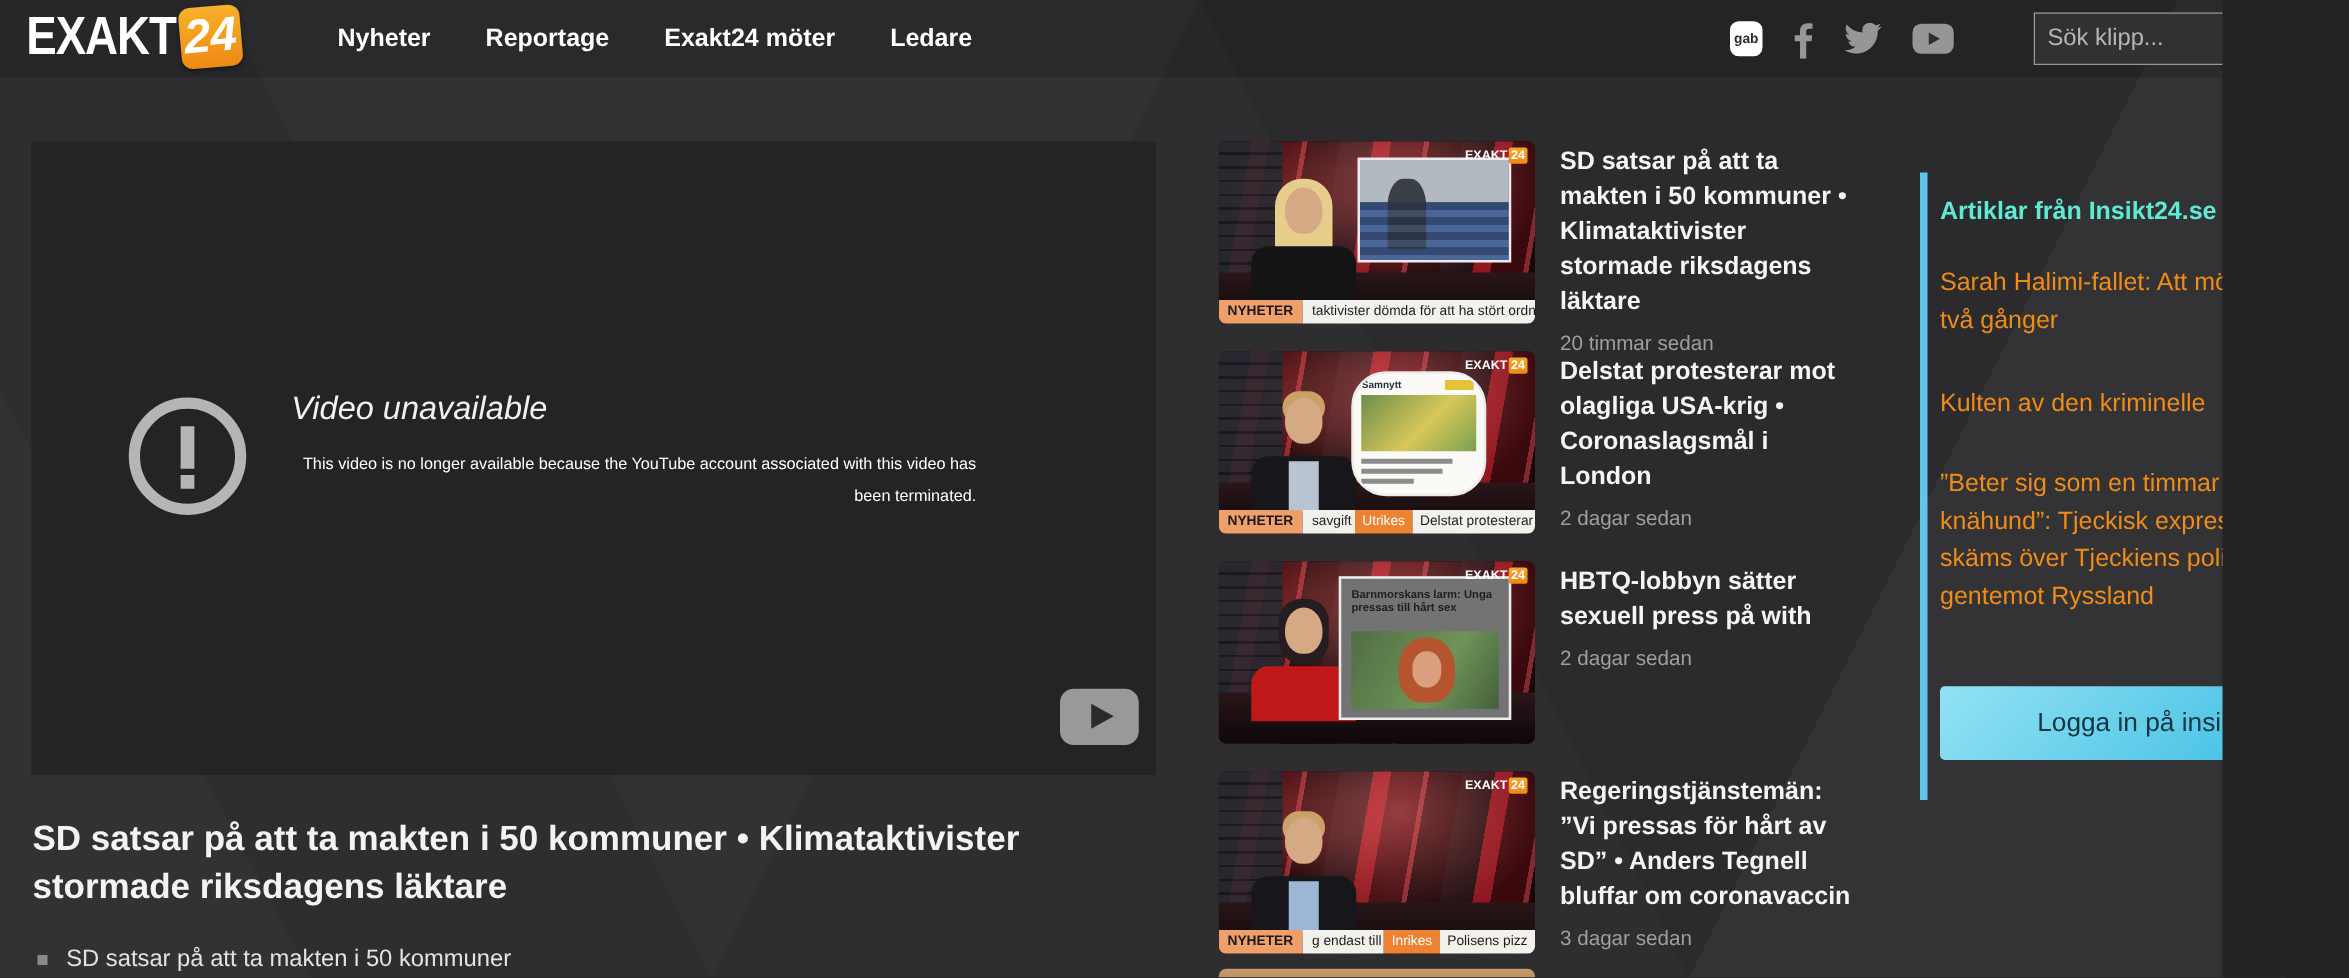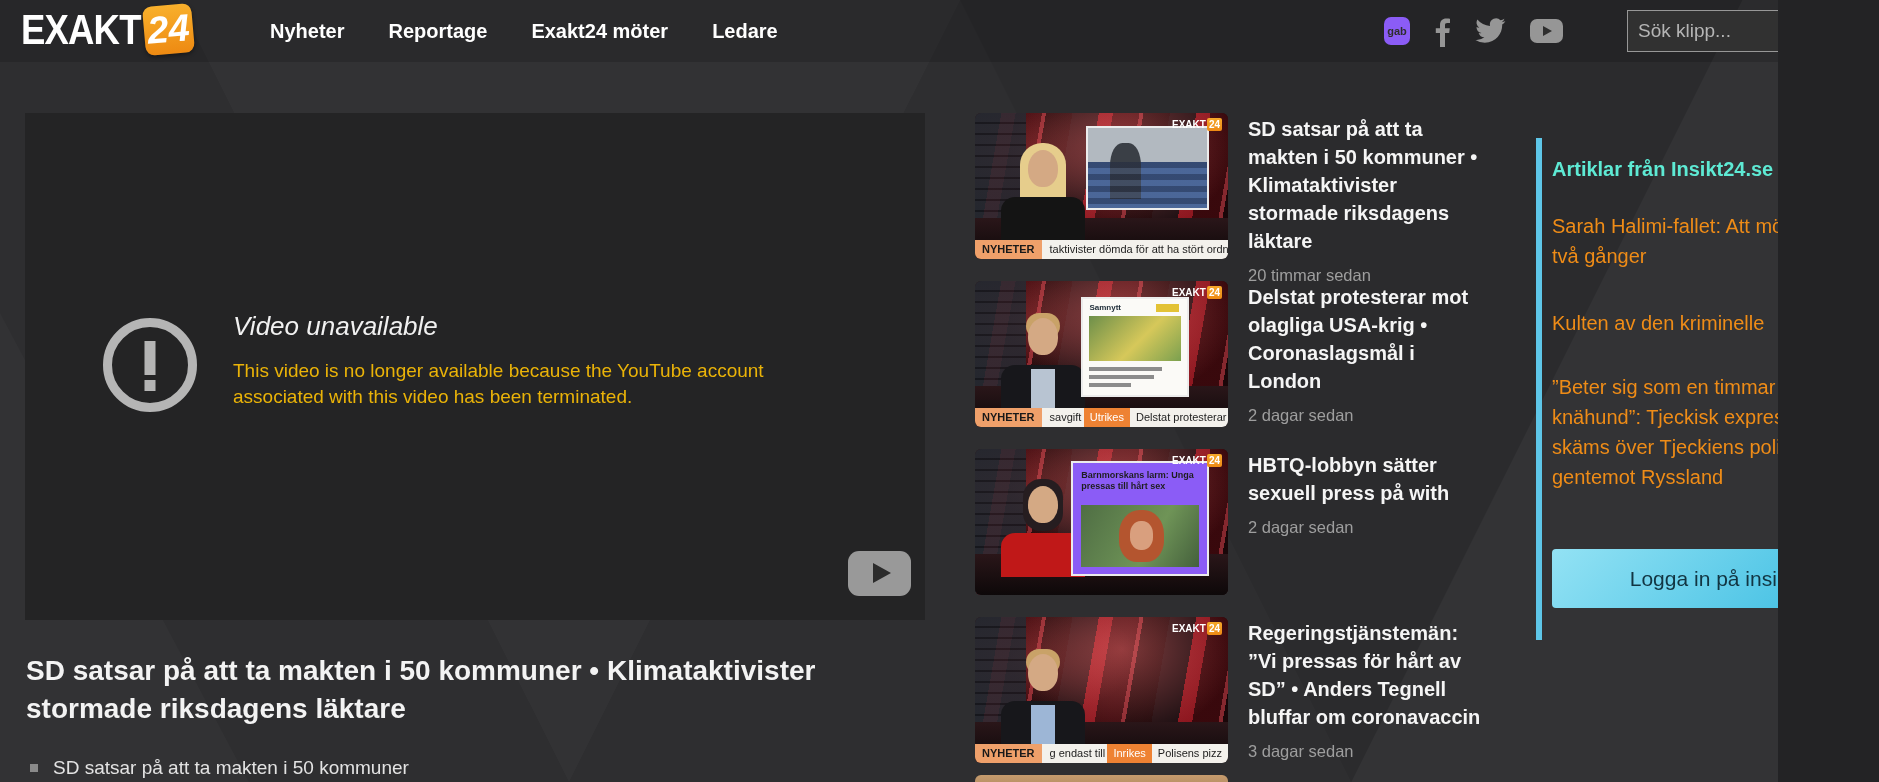--- a/index.html
+++ b/index.html
@@ -16,21 +16,21 @@
   .logo{position:absolute;left:21px;top:3px;display:flex;align-items:flex-start;cursor:pointer;}
   .logo-text{font-size:43px;font-weight:bold;color:#fff;letter-spacing:-1px;
              transform:scaleX(.85);transform-origin:left top;line-height:52px;}
   .logo-badge{width:49px;height:49px;margin-left:-18px;margin-top:2px;
               background:linear-gradient(180deg,#f8b02c,#ee8a12);border-radius:9px;
               transform:rotate(-5deg);display:flex;align-items:center;justify-content:center;
               font-size:38px;font-weight:bold;font-style:italic;color:#fff;box-shadow:0 2px 4px rgba(0,0,0,.4);}
   .nav{position:absolute;left:270px;top:0;height:62px;display:flex;align-items:center;gap:44px;}
   .nav-item{color:#fff;font-size:20px;font-weight:bold;cursor:pointer;white-space:nowrap;}
   .socials{position:absolute;left:1384px;top:0;height:62px;display:flex;align-items:center;gap:24px;}
-  .gab{width:26px;height:28px;border-radius:7px;background:#8b5cf6;display:flex;align-items:center;
+  .gab{width:26px;height:28px;border-radius:7px;background:#ffffff;display:flex;align-items:center;
        justify-content:center;font-size:11px;font-weight:bold;color:#2e2e2e;cursor:pointer;}
   .soc{cursor:pointer;display:block;}
   .yt-btn{width:33px;height:24px;border-radius:7px;background:#969696;position:relative;cursor:pointer;}
   .yt-btn::after{content:"";position:absolute;left:13px;top:7px;border-left:9px solid #2e2e2e;
                  border-top:5px solid transparent;border-bottom:5px solid transparent;}
   .search{position:absolute;left:1627px;top:10px;width:237px;height:42px;display:flex;
           border:1px solid #979797;box-sizing:border-box;background:#313131;}
   .search input{flex:1;min-width:0;background:transparent;border:none;outline:none;color:#ccc;
                 font-size:19px;padding:0 10px;font-family:"Liberation Sans",sans-serif;}
   .search input::placeholder{color:#b5b5b5;}
@@ -38,21 +38,21 @@
               justify-content:center;cursor:pointer;padding:0;}
 
   
   .player{position:absolute;left:25px;top:113px;width:900px;height:507px;background:#242425;}
   .err-icon{position:absolute;left:78px;top:205px;width:94px;height:94px;box-sizing:border-box;
             border:9px solid #b5b5b5;border-radius:50%;}
   .err-icon .bar{position:absolute;left:50%;transform:translateX(-50%);top:14px;width:11px;height:34px;background:#b5b5b5;}
   .err-icon .dot{position:absolute;left:50%;transform:translateX(-50%);bottom:12px;width:11px;height:11px;background:#b5b5b5;}
   .err-text{position:absolute;left:208px;top:198px;width:560px;color:#eee;}
   .err-title{font-size:26px;font-weight:normal;margin:0 0 16px 0;color:#f1f1f1;font-style:italic;}
-  .err-msg{font-size:19px;line-height:26px;margin:0;color:#eab308;width:548px;}
+  .err-msg{font-size:13px;line-height:26px;margin:0;color:#ffffff;width:548px;text-align:right;}
   .yt-logo{position:absolute;left:823px;top:438px;width:63px;height:45px;background:#999;
            border-radius:11px;cursor:pointer;}
   .yt-logo::after{content:"";position:absolute;left:25px;top:12px;border-left:18px solid #2b2b2b;
                   border-top:10.5px solid transparent;border-bottom:10.5px solid transparent;}
 
   .main-title{position:absolute;left:26px;top:652px;width:820px;color:#f3f3f3;
               font-size:28px;font-weight:bold;line-height:38px;}
   .chapter-row{position:absolute;left:30px;top:757px;display:flex;align-items:center;gap:15px;cursor:pointer;}
   .chapter-bullet{width:8px;height:8px;background:#8a8a8a;}
   .chapter-text{color:#e3e3e3;font-size:19px;}
@@ -86,21 +86,21 @@
   .tk-text{background:#f3f1ec;color:#1d1d1d;padding:0 8px;flex:1;white-space:nowrap;overflow:hidden;}
   .tk-cat{background:#ee8233;color:#fff;padding:0 6px;}
   .tk-text2{background:#f3f1ec;color:#1d1d1d;padding:0 6px;white-space:nowrap;overflow:hidden;max-width:86px;}
   .inset{position:absolute;border:2px solid #ececec;overflow:hidden;}
   .inset-photo{left:44%;top:9%;width:47%;height:55%;
       background:linear-gradient(180deg,#b2b9c0 0 42%,#46618f 42% 100%);}
   .inset-photo .rows{position:absolute;left:0;bottom:0;width:100%;height:58%;
       background:repeating-linear-gradient(180deg,rgba(20,30,60,.35) 0 6px,rgba(90,120,180,.25) 6px 12px);}
   .inset-photo .fig{position:absolute;left:18%;top:18%;width:26%;height:70%;background:#3a3f46;
       border-radius:40% 40% 0 0;}
-  .card{background:#fbfaf7;}
+  .card{background:#fbfaf7;border-radius:28px;}
   .card .src{position:absolute;left:6%;top:4%;font-size:8px;font-weight:bold;color:#23313d;}
   .card .tag{position:absolute;right:8%;top:5%;width:22%;height:8%;background:#e3c235;}
   .card .img-green{position:absolute;left:6%;top:18%;width:88%;height:46%;
       background:linear-gradient(135deg,#6d8f4a,#d6c85a 55%,#7ba04f);}
   .card .lines i{display:block;height:4px;background:#8c8c8c;margin:4px 6% 0;}
   .card .lines{position:absolute;left:0;right:0;top:66%;}
   .card2 .headline{position:absolute;left:6%;top:7%;width:88%;font-size:9px;line-height:11px;
       font-weight:bold;color:#1e1e1e;}
   .card2 .photo{position:absolute;left:6%;top:38%;width:88%;height:56%;
       background:linear-gradient(120deg,#4f6e44,#6f9457 60%,#44603c);}
@@ -260,21 +260,21 @@
     <div class="thumb">
       <div class="studio"></div>
       <div class="glow"></div>
       <div class="brick"></div>
       <div class="floor"></div>
       <div class="person mid" style="--hair:#261d20;--top:#c01818">
         <div class="hair"></div>
           <div class="head"></div>
           <div class="torso"></div>
       </div>
-      <div class="inset card2" style="left:38%;top:8%;width:53%;height:76%;background:#8b5cf6">
+      <div class="inset card2" style="left:38%;top:8%;width:53%;height:76%;background:#737373">
         <div class="headline">Barnmorskans larm: Unga pressas till hårt sex</div>
         <div class="photo">
             <div class="ph-head"></div>
             <div class="ph-face"></div>
           </div>
       </div>
       <div class="wm">
         <span>EXAKT</span>
           <span class="wm24">24</span>
       </div>

